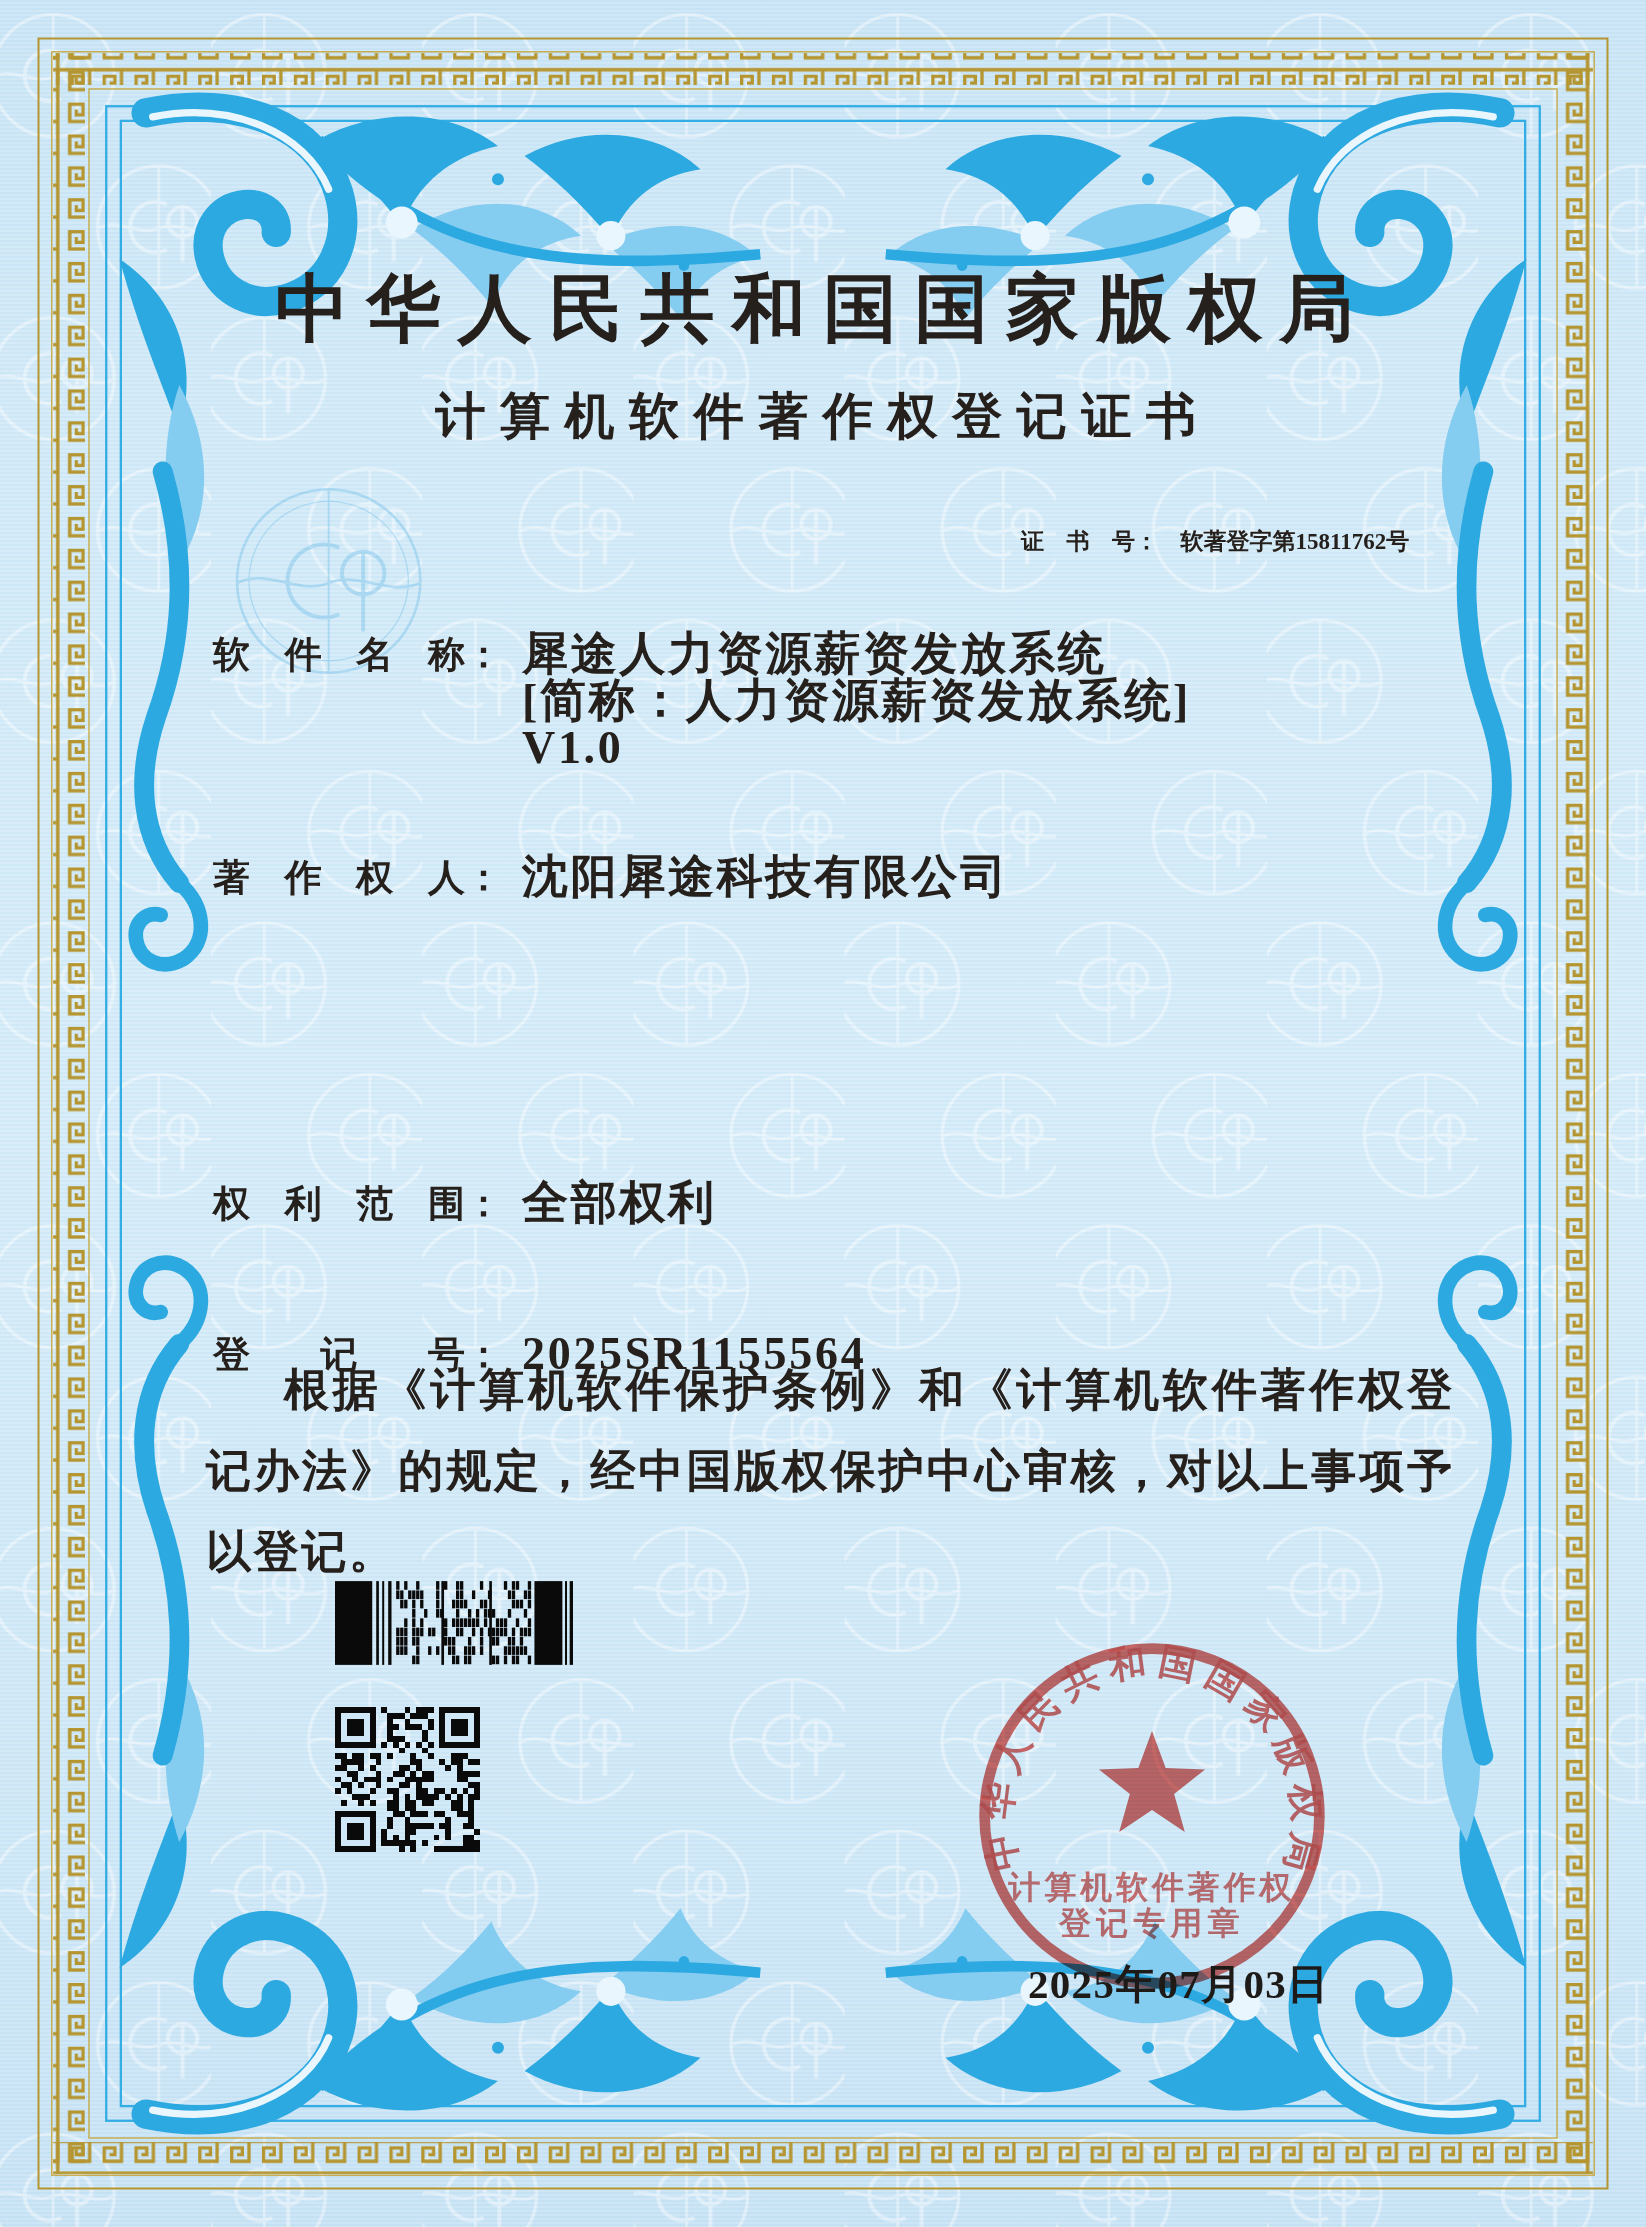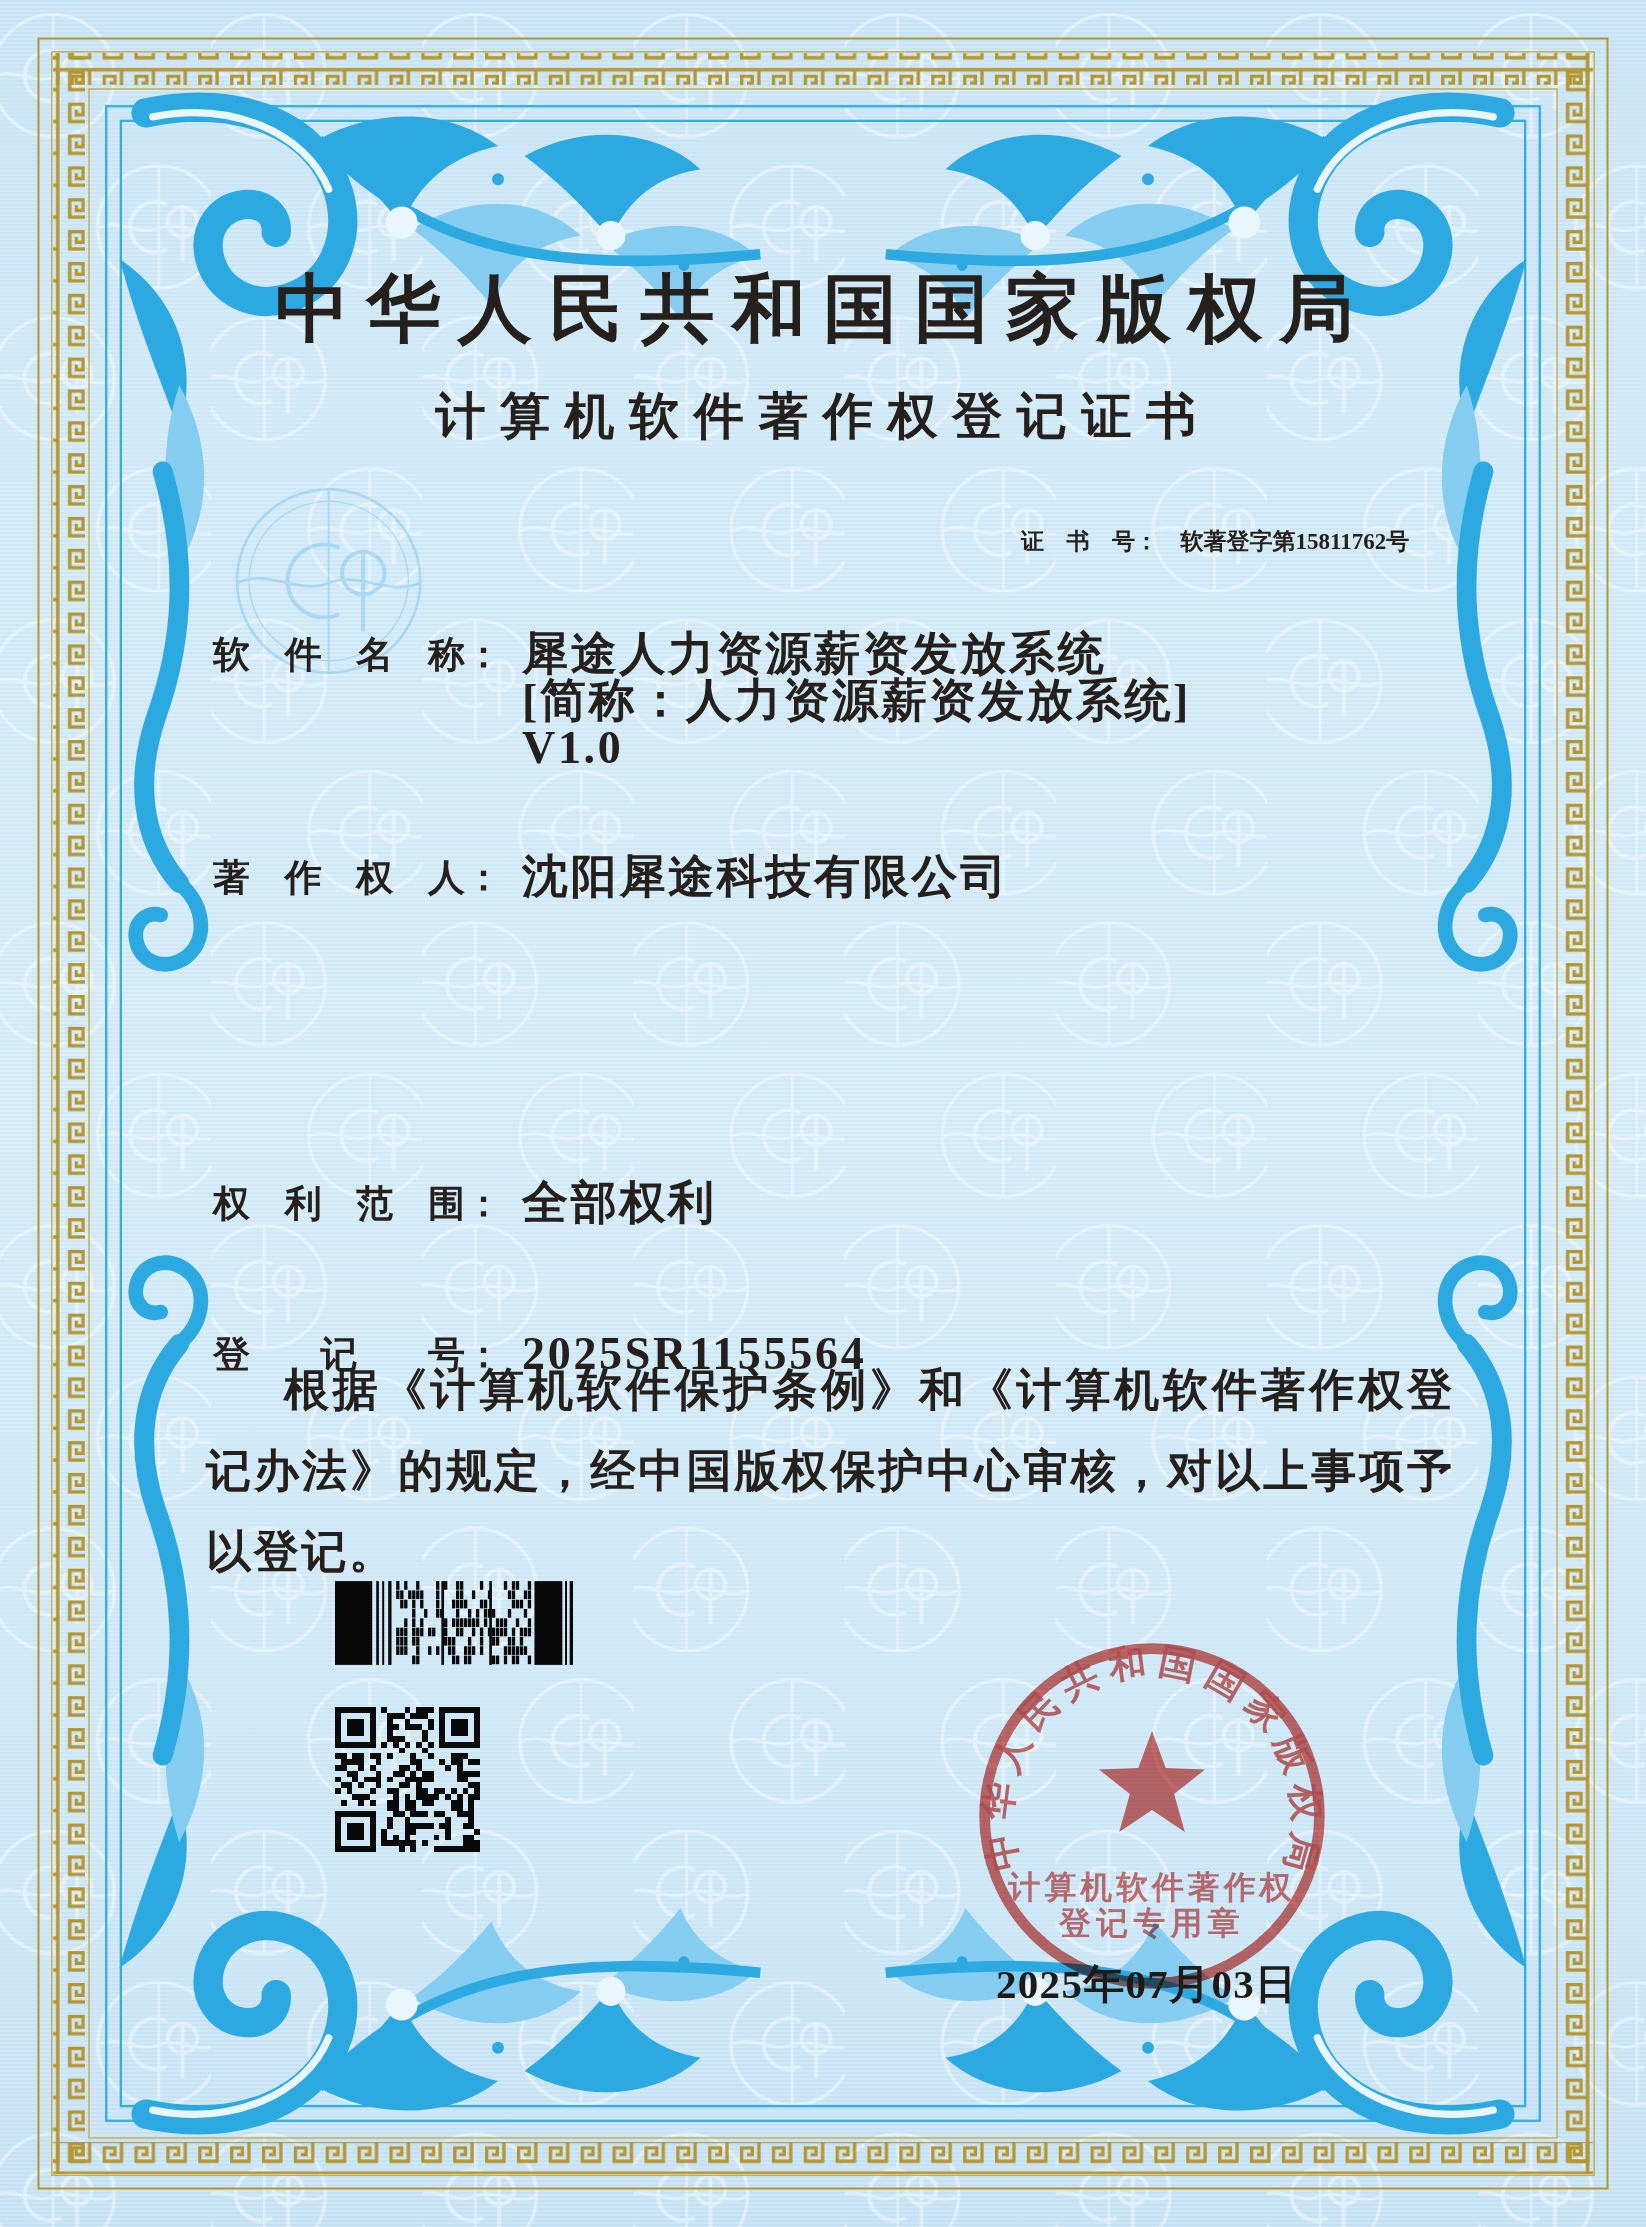--- a/index.html
+++ b/index.html
@@ -25,21 +25,21 @@
   .r-owner{top:853px;}
   .r-acq{top:1089px;}
   .r-scope{top:1179px;}
   .r-reg{top:1330px;}
   .statement{left:206px;top:1350px;width:1249px;font-size:45px;letter-spacing:2.7px;line-height:81px;
              color:#26201d;text-align:justify;text-indent:78px;font-weight:700;}
   .codes svg{display:block;}
   .barcode{left:335px;top:1581px;width:238px;height:84px;}
   .qrcode{left:335px;top:1707px;width:145px;height:145px;}
   .seal{left:966px;top:1630px;mix-blend-mode:multiply;}
-  .date{left:996px;top:1957px;font-size:41px;letter-spacing:1.3px;color:#1d1a18;font-weight:700;white-space:nowrap;z-index:5;}
+  .date{left:1028px;top:1957px;font-size:41px;letter-spacing:1.3px;color:#1d1a18;font-weight:700;white-space:nowrap;z-index:5;}
 </style>
 </head>
 <body>
 
 <div class="page">
 
   <svg class="layer" width="1646" height="2227" aria-hidden="true" viewBox="0 0 2479 3354">
     <defs>
       <g id="cpemb" fill="none" stroke="#ffffff" stroke-width="5">
         <circle cx="0" cy="0" r="92"></circle>

